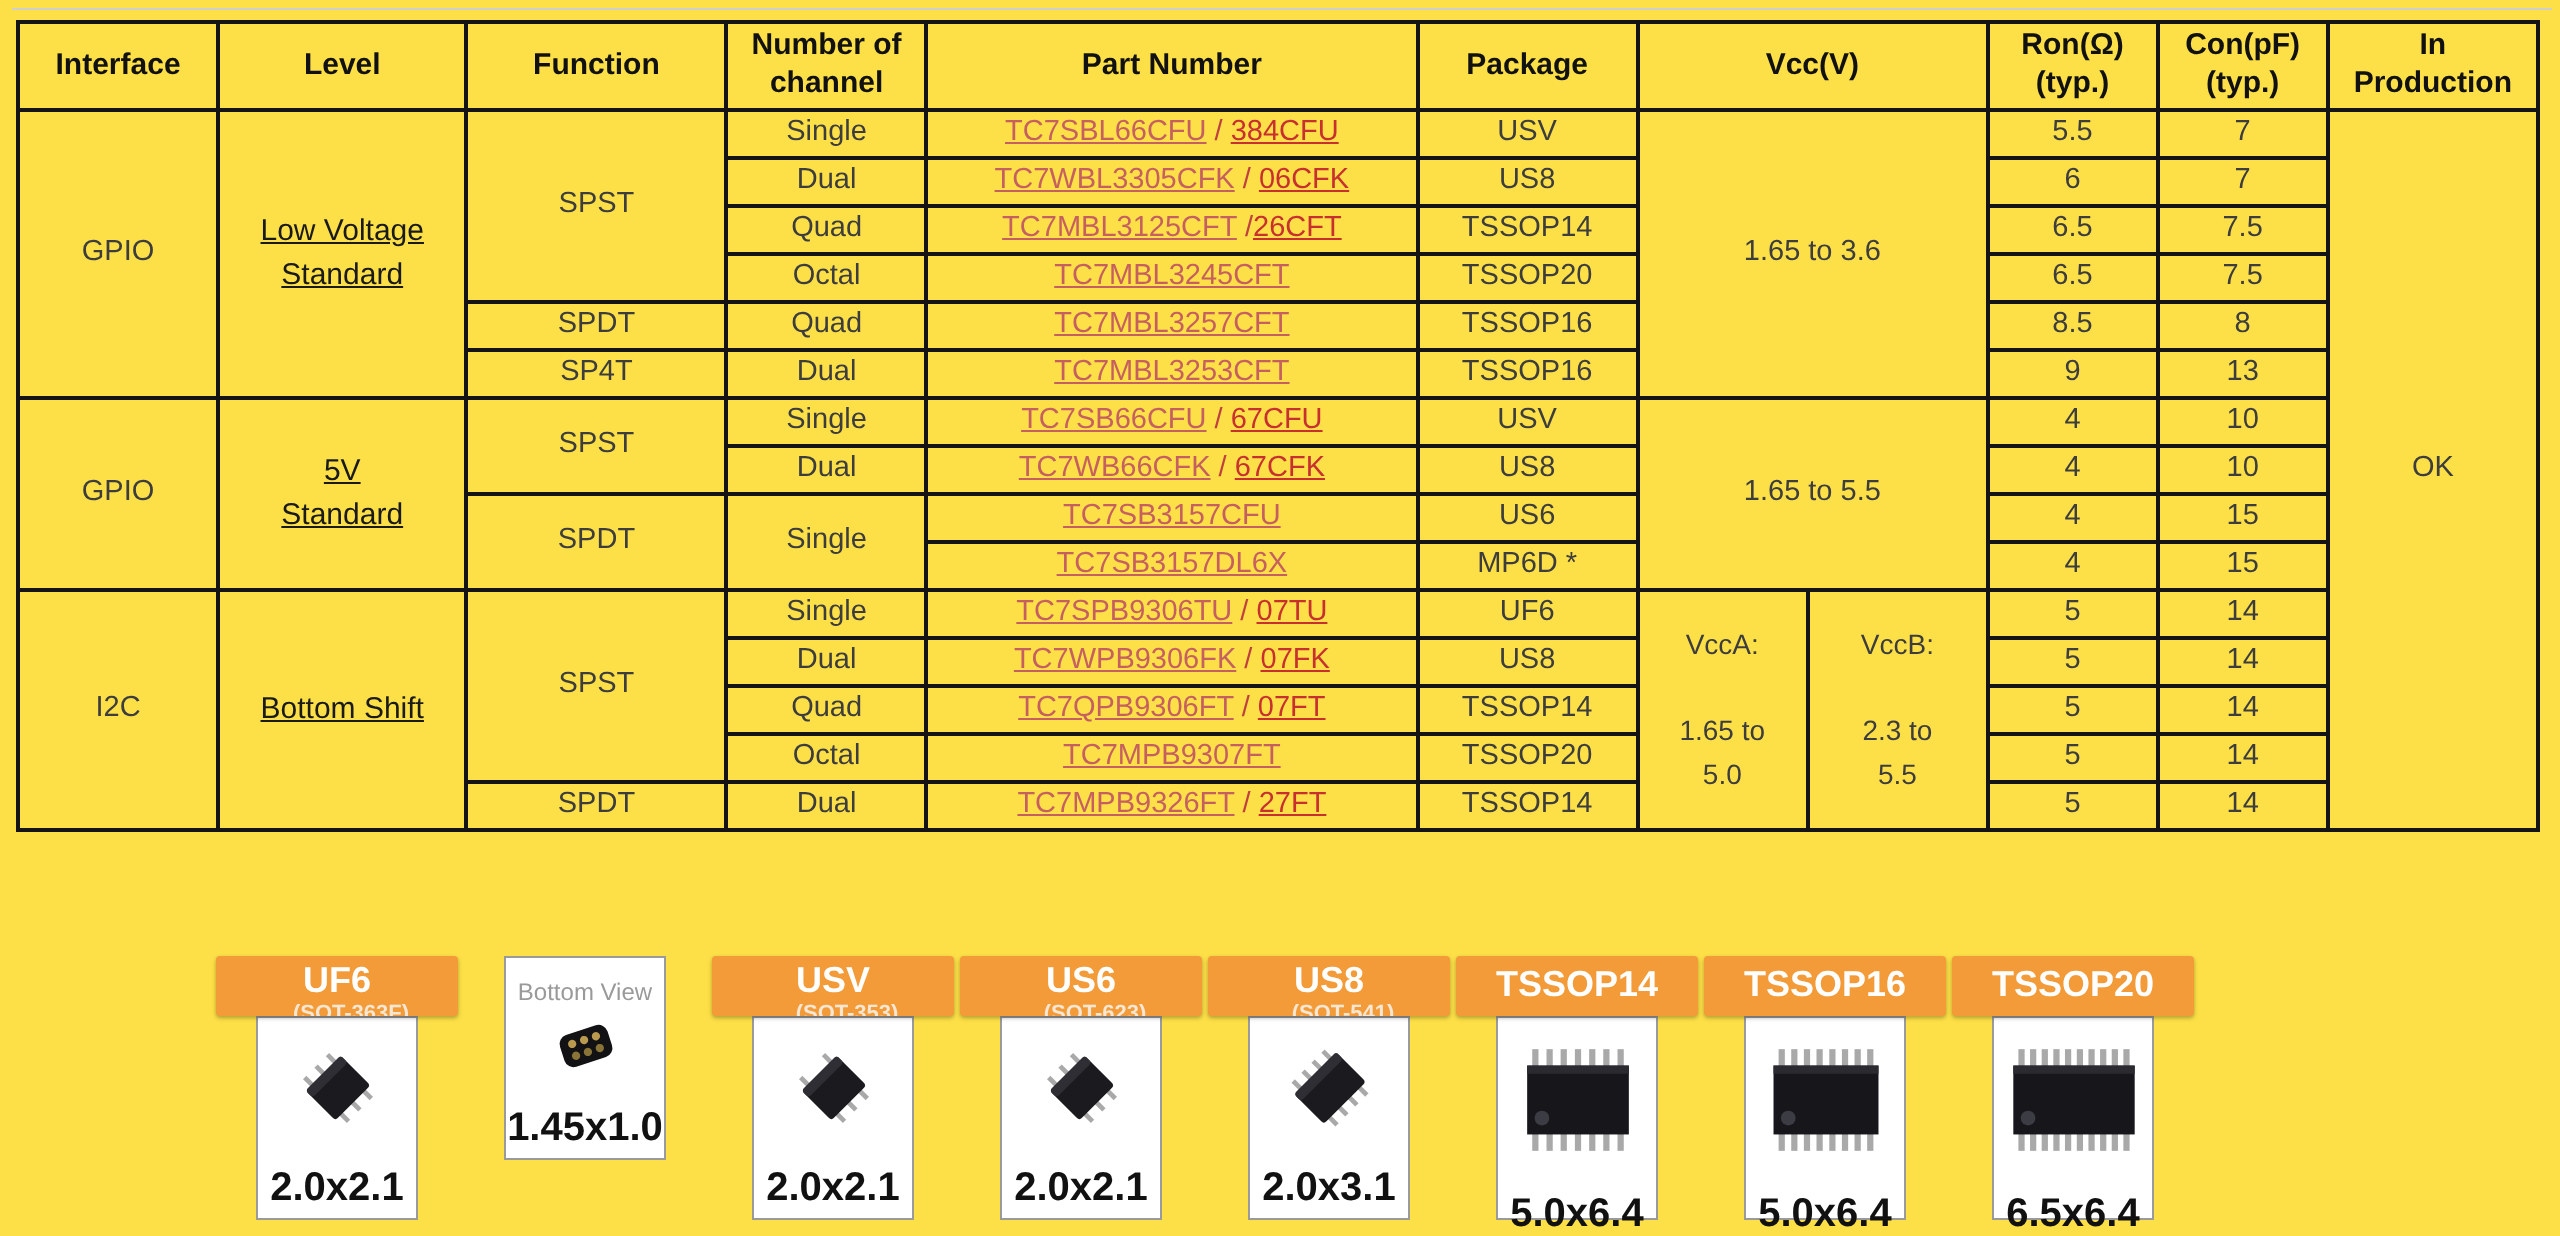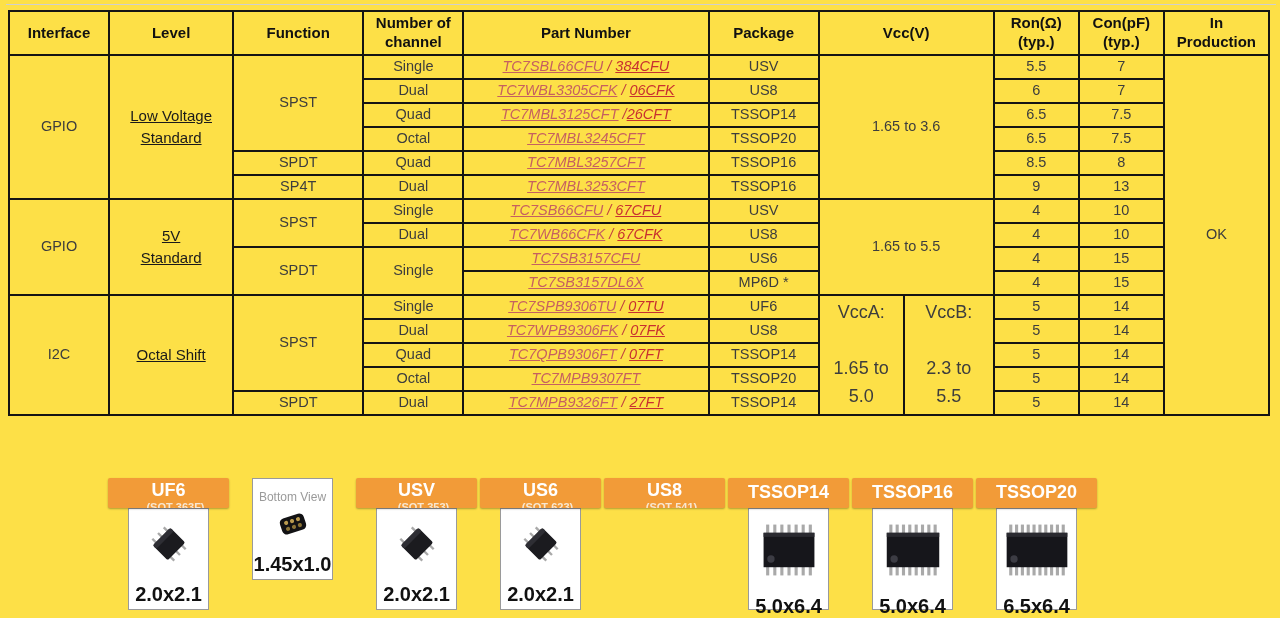--- a/index.html
+++ b/index.html
@@ -12,22 +12,22 @@
   
   table.sel-table { position:absolute; left:8px; top:10px; width:1262px;
                     border-collapse:collapse; table-layout:fixed; }
   .sel-table th, .sel-table td { border:2px solid #141414; text-align:center;
                     vertical-align:middle; white-space:pre-line; overflow:hidden; }
   .sel-table th { height:44px; font-size:15px; font-weight:bold; color:#111; line-height:1.25; }
   .sel-table td { height:24px; font-size:14.5px; color:#3d3d3d; line-height:1.2; padding:1px 2px; }
 
   td.col-type { font-weight:normal; color:#1a1a1a; text-decoration:underline;
                 font-size:15px; line-height:1.5; }
-  td.col-vcca, td.col-vccb { font-size:18px; line-height:1.55;text-align:center; }
-  td.col-part { font-size:14.5px;font-style:italic; }
+  td.col-vcca, td.col-vccb { font-size:14px; line-height:1.55;text-align:center; }
+  td.col-part { font-size:14.5px; }
 
   .plink { text-decoration:underline; cursor:pointer; }
   .plink.l1 { color:#c66060; }
   .plink.l2 { color:#c83030; }
   .sep { color:#c04040; }
 
   
   .gallery { position:absolute; left:108px; top:478px; display:flex; gap:3px; }
   .card { width:121px; }
   .band { position:relative; height:30px; background:#f29b38; border-radius:2px;
@@ -161,21 +161,21 @@
           <td class="col-con">15</td>
         </tr>
         <tr>
           <td class="col-part"><span class="plink l1">TC7SB3157DL6X</span></td>
           <td class="col-package">MP6D *</td>
           <td class="col-ron">4</td>
           <td class="col-con">15</td>
         </tr>
         <tr>
           <td rowspan="5" class="col-interface">I2C</td>
-          <td rowspan="5" class="col-type">Octal Shift</td>
+          <td rowspan="5" class="col-type">Bottom Shift</td>
           <td rowspan="4" class="col-function">SPST</td>
           <td class="col-channel">Single</td>
           <td class="col-part"><span class="plink l1">TC7SPB9306TU</span><span class="sep"> / </span><span class="plink l2">07TU</span></td>
           <td class="col-package">UF6</td>
           <td rowspan="5" class="col-vcca">VccA:
 
 1.65 to
 5.0</td>
           <td rowspan="5" class="col-vccb">VccB:
 
@@ -301,20 +301,39 @@
                 </g>
               </svg></div>
           </div>
           <div class="psize">2.0x2.1</div>
         </div>
       </div>
       <div class="card">
         <div class="band has-sub">
           <div class="band-name">US8</div>
           <div class="band-sub">(SOT-541)</div>
+        </div>
+        <div class="pbox">
+          <div class="chip-area">
+            <div><svg width="62" height="62" viewBox="0 0 100 100">
+                <g transform="rotate(-45 50 50)">
+                  <rect x="31.1" y="25" width="3.8" height="11" fill="#a9a9a9"></rect>
+                  <rect x="42.4" y="25" width="3.8" height="11" fill="#a9a9a9"></rect>
+                  <rect x="53.8" y="25" width="3.8" height="11" fill="#a9a9a9"></rect>
+                  <rect x="65.1" y="25" width="3.8" height="11" fill="#a9a9a9"></rect>
+                  <rect x="31.1" y="64" width="3.8" height="11" fill="#a9a9a9"></rect>
+                  <rect x="42.4" y="64" width="3.8" height="11" fill="#a9a9a9"></rect>
+                  <rect x="53.8" y="64" width="3.8" height="11" fill="#a9a9a9"></rect>
+                  <rect x="65.1" y="64" width="3.8" height="11" fill="#a9a9a9"></rect>
+                  <rect x="26" y="33" width="48" height="34" rx="3" fill="#1b1b1f"></rect>
+                  <rect x="26" y="33" width="48" height="8" rx="3" fill="#2e2e34"></rect>
+                </g>
+              </svg></div>
+          </div>
+          <div class="psize">2.0x3.1</div>
         </div>
       </div>
       <div class="card">
         <div class="band">
           <div class="band-name">TSSOP14</div>
         </div>
         <div class="pbox">
           <div class="chip-area">
             <div><svg width="96" height="82" viewBox="0 0 100 100">
                 <rect x="22.1" y="19" width="3.8" height="12" fill="#a9a9a9"></rect>

